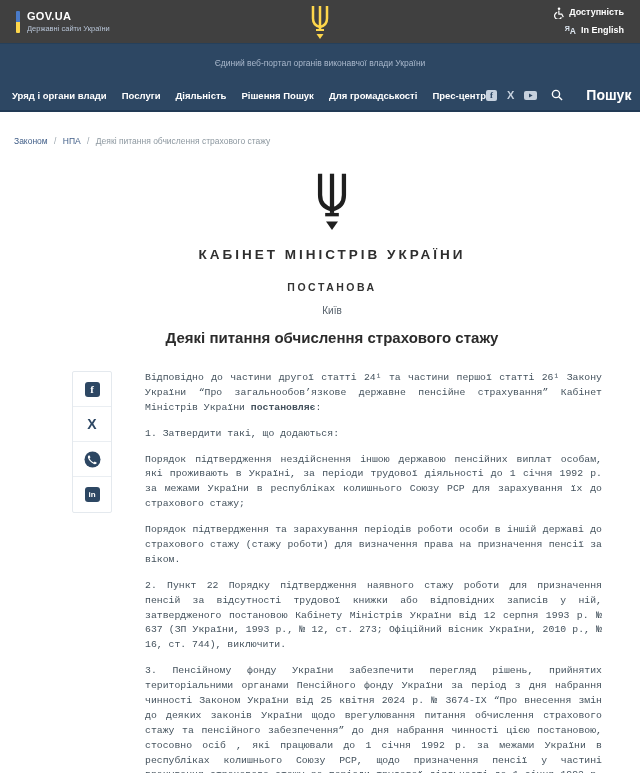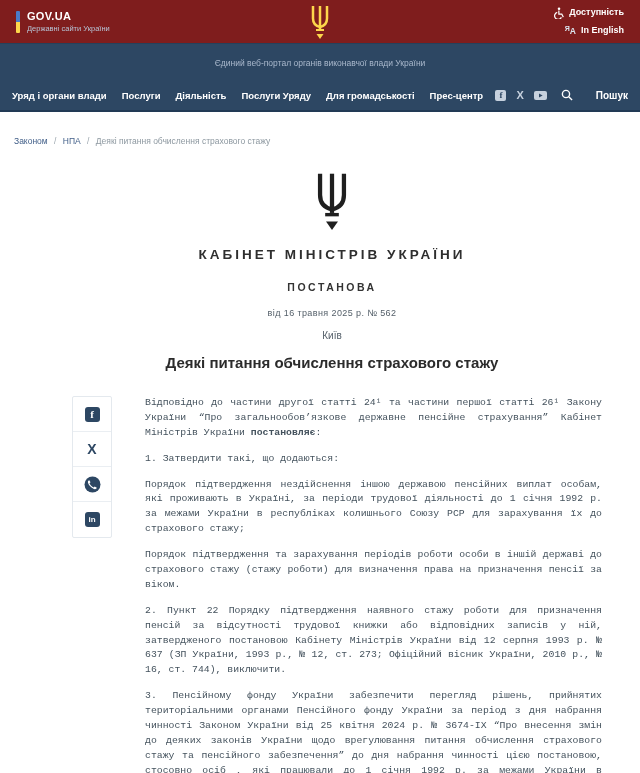--- a/index.html
+++ b/index.html
@@ -6,21 +6,21 @@
   html, body { margin: 0; padding: 0; }
   body {
     width: 640px;
     background: #ffffff;
     font-family: "Liberation Sans", sans-serif;
     color: #44525d;
   }
 
   
   .topbar {
-    background: #7f1d1d;
+    background: #404040;
     height: 44px;
     display: flex;
     align-items: center;
     justify-content: space-between;
     padding: 0 16px;
     border-bottom: 1px solid #26405a;
   }
   .brand { display: flex; align-items: center; gap: 7px; cursor: pointer; }
   .flagbar { width: 4px; height: 22px; display: flex; flex-direction: column; border-radius: 1px; overflow: hidden; }
   .flagbar .fb-blue { flex: 1; background: #4a7bc9; }
@@ -61,21 +61,21 @@
     height: 30px;
   }
   .nav-left { display: flex; gap: 15px; }
   .nav-item { color: #ffffff; font-size: 9.5px; font-weight: bold; white-space: nowrap; cursor: pointer; }
   .nav-right { display: flex; align-items: center; gap: 14px; }
   .soc { display: flex; align-items: center; gap: 10px; }
   .fb-ic { width: 11px; height: 11px; background: #c6d1de; border-radius: 2px; display: inline-flex; align-items: center; justify-content: center; cursor: pointer; }
   .fb-ic i { font-style: normal; color: #2d4763; font-weight: bold; font-size: 9px; font-family: "Liberation Serif", serif; }
   .x-ic { color: #c6d1de; font-weight: bold; font-size: 11px; cursor: pointer; line-height: 1; }
   .yt-ic { cursor: pointer; display: inline-flex; }
-  .search { display: flex; align-items: center; gap: 23px; color: #ffffff; font-size: 10px; font-weight: bold; cursor: pointer; justify-content: space-between; }
+  .search { display: flex; align-items: center; gap: 23px; color: #ffffff; font-size: 14px; font-weight: bold; cursor: pointer; justify-content: space-between; }
 
   
   .breadcrumb { padding: 24px 14px 4px; font-size: 8.5px; color: #9aa5ad; }
   .crumb-link { color: #44618a; cursor: pointer; }
   .crumb-sep { margin: 0 4px; color: #9aa5ad; }
   .crumb-current { color: #8d98a0; }
 
   
   .doc-head { text-align: center; padding-left: 24px; }
   .emblem { margin-top: 22px; display: inline-block; }
@@ -172,21 +172,21 @@
 </div>
 
 <div class="masthead">
   <div class="portal-sub">Єдиний веб-портал органів виконавчої влади України</div>
 
   <div class="nav">
     <div class="nav-left">
       <span class="nav-item">Уряд і органи влади</span>
       <span class="nav-item">Послуги</span>
       <span class="nav-item">Діяльність</span>
-      <span class="nav-item">Послуги Уряду</span>
+      <span class="nav-item">Рішення Пошук</span>
       <span class="nav-item">Для громадськості</span>
       <span class="nav-item">Прес-центр</span>
     </div>
     <div class="nav-right">
       <span class="soc">
         <span class="fb-ic">
             <i>f</i>
           </span>
         <span class="x-ic">X</span>
         <span class="yt-ic">
@@ -223,21 +223,20 @@
       <g stroke="#1f1f1f" stroke-width="5">
         <path d="M8 2 v25 c0 10 5.5 15 14 17 8.5-2 14-7 14-17 V2"></path>
         <path d="M22 2 v46"></path>
       </g>
       <path d="M14 50 h16" stroke="#1f1f1f" stroke-width="4"></path>
       <path d="M22 68 l-7-10 h14 z" fill="#1f1f1f"></path>
     </svg>
   </span>
   <div class="institution">КАБІНЕТ МІНІСТРІВ УКРАЇНИ</div>
   <div class="doc-type">ПОСТАНОВА</div>
-  <div class="date-line">від 16 травня 2025 р. № 562</div>
   <div class="city">Київ</div>
   <div class="doc-title">Деякі питання обчислення страхового стажу</div>
 </div>
 
 <div class="doc-body">
 
   <div class="share-rail">
     <div class="share-btn">
       <span class="sq-ic f">f</span>
     </div>

